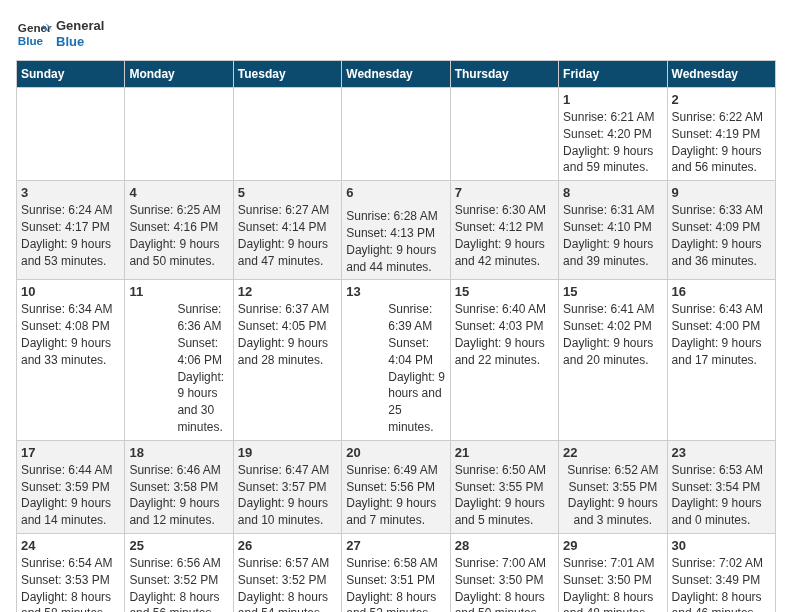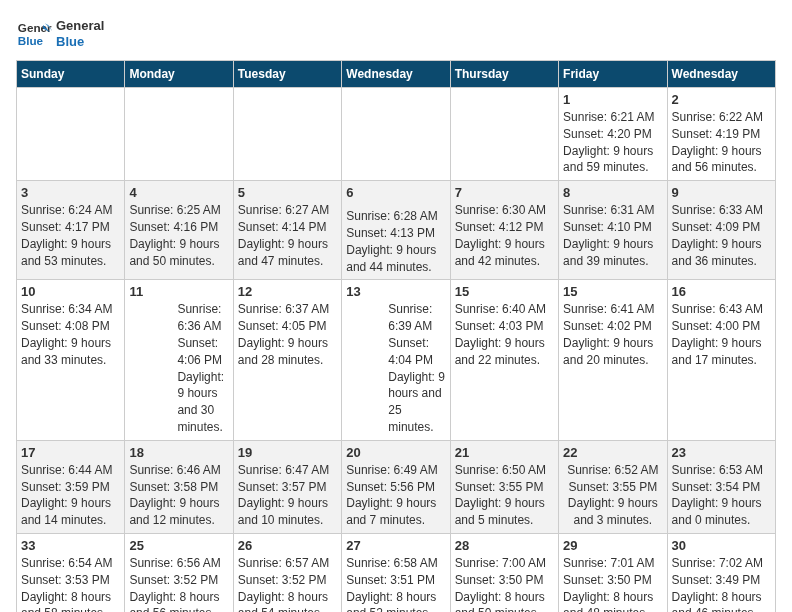--- a/index.html
+++ b/index.html
@@ -261,21 +261,21 @@
         </td>
         <td>
           <span class="day-num">23</span>
           <div class="day-info" style="white-space: pre-line;">Sunrise: 6:53 AM
 Sunset: 3:54 PM
 Daylight: 9 hours and 0 minutes.</div>
         </td>
       </tr>
       <tr>
         <td>
-          <span class="day-num">33</span>
+          <span class="day-num">24</span>
           <div class="day-info" style="white-space: pre-line;">Sunrise: 6:54 AM
 Sunset: 3:53 PM
 Daylight: 8 hours and 58 minutes.</div>
         </td>
         <td>
           <span class="day-num">25</span>
           <div class="day-info" style="white-space: pre-line;">Sunrise: 6:56 AM
 Sunset: 3:52 PM
 Daylight: 8 hours and 56 minutes.</div>
         </td>

